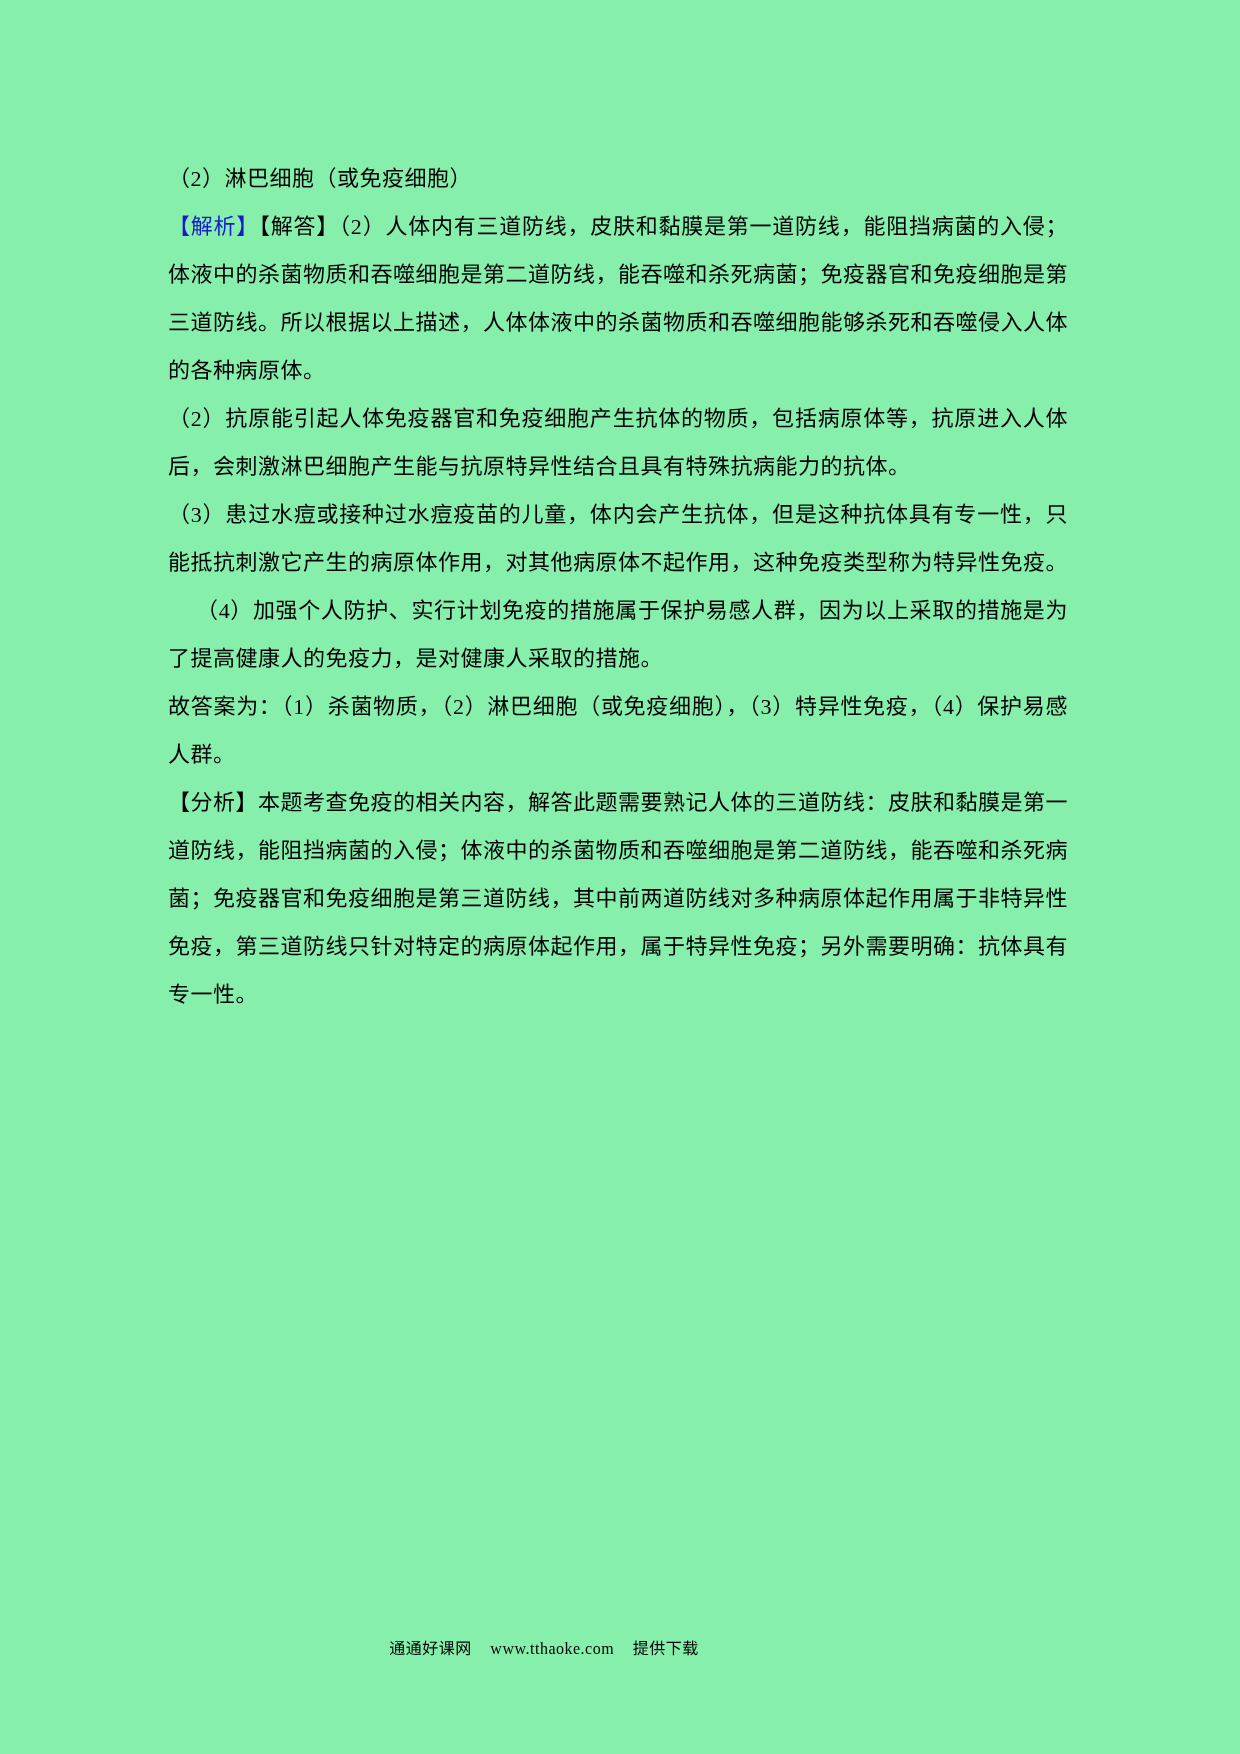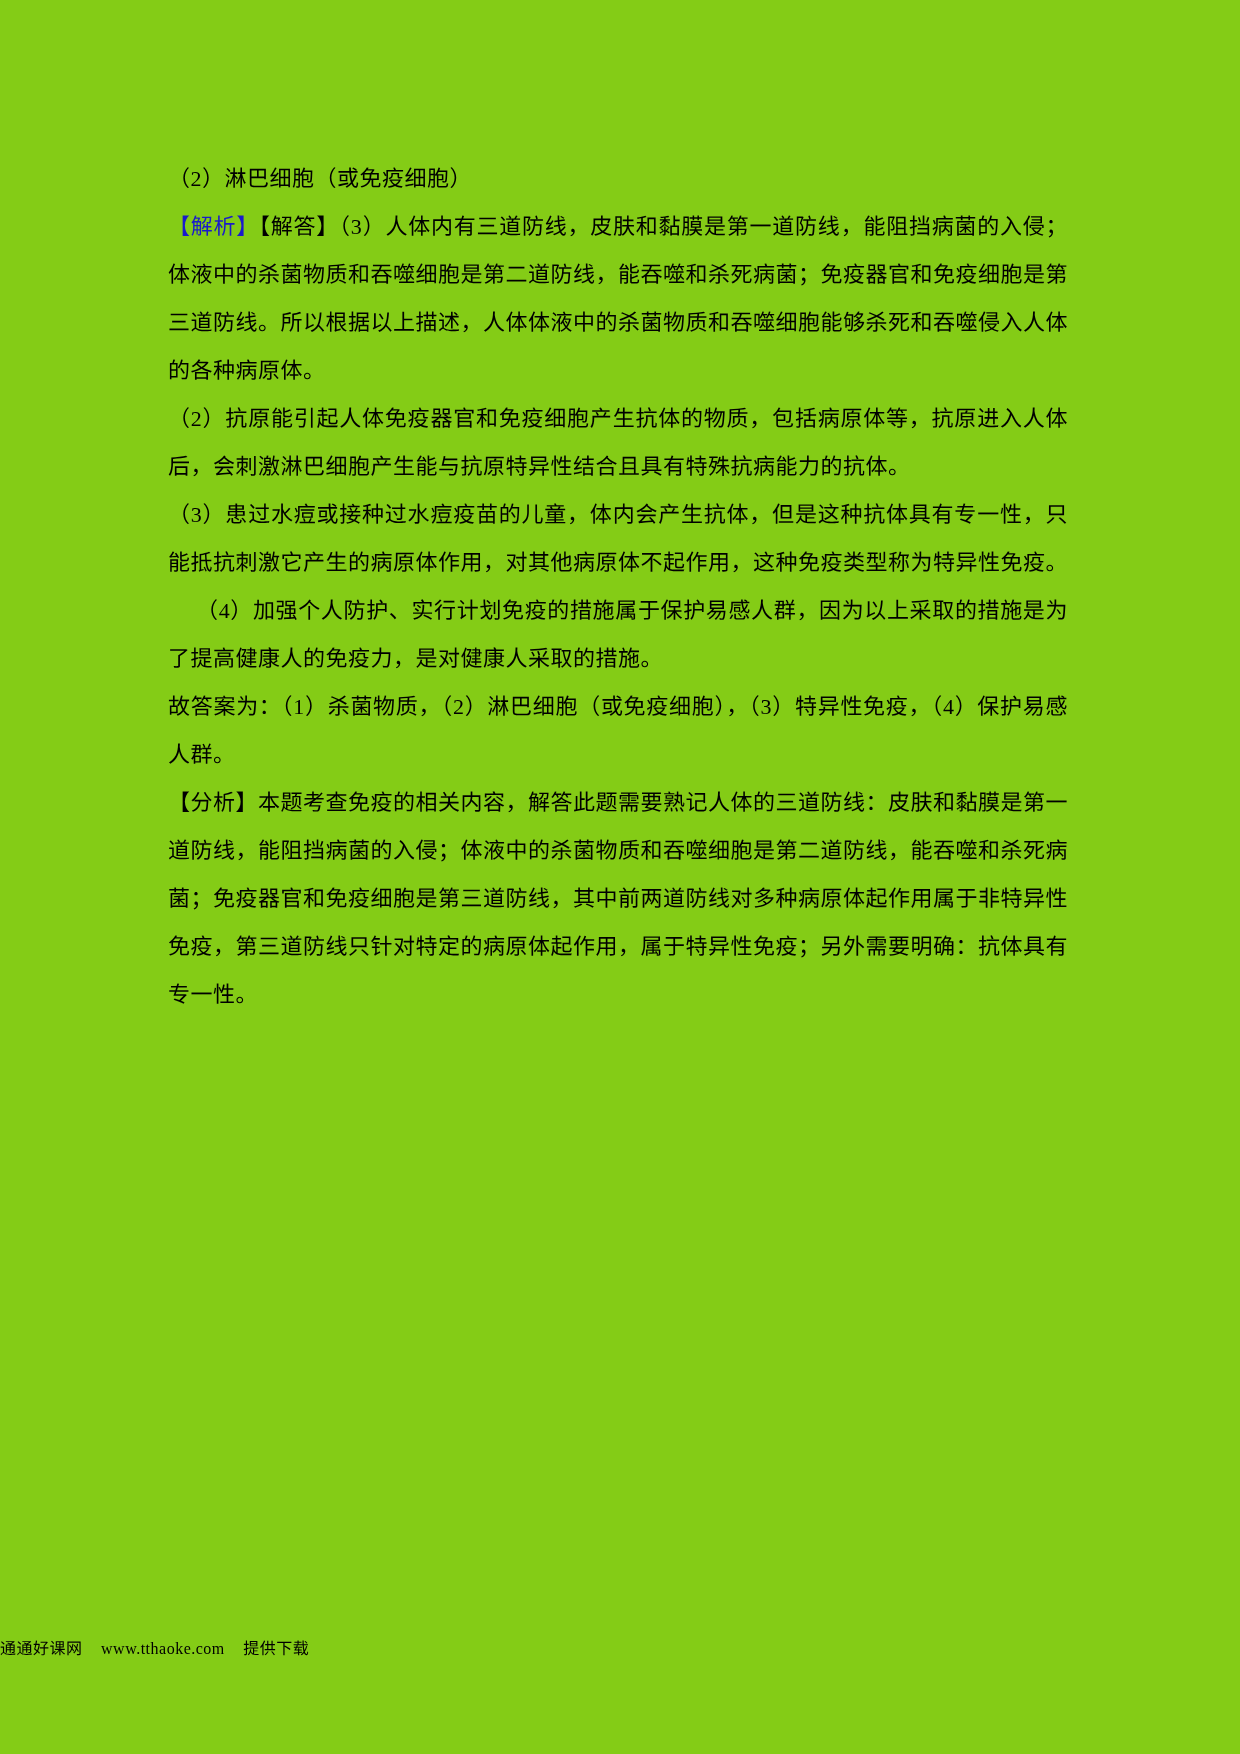--- a/index.html
+++ b/index.html
@@ -10,21 +10,21 @@
     width: 1240px;
     height: 1754px;
     position: relative;
     background: #ffffff;
     font-family: "Liberation Serif", "DejaVu Serif", serif;
     overflow: hidden;
   }
   .doc-page {
     position: absolute;
     inset: 0;
-    background: #84cc16;
+    background: #86efac;
   }
   .doc-body {
     position: absolute;
     left: 168px;
     top: 155px;
     width: 900px;
   }
   .doc-body p {
     margin: 0;
     padding: 0;
@@ -41,40 +41,41 @@
     color: #1a1acc;
   }
   .seg-normal {
     color: #000000;
   }
   .doc-footer {
     position: absolute;
     left: 0;
     top: 1638px;
     width: 1088px;
+    text-align: center;
     font-size: 16px;
     line-height: 22px;
     color: #000000;
     letter-spacing: 0.5px;
   }
   .doc-footer span {
     display: inline-block;
   }
   .doc-footer span + span {
     margin-left: 14px;
   }
 </style>
 </head>
 <body style="background: rgb(255, 255, 255);">
 
 <div class="doc-page">
 
   <div class="doc-body">
       <p><span class="seg-normal" style="color: rgb(0, 0, 0);">（2）淋巴细胞（或免疫细胞）</span></p>
-      <p><span class="seg-accent" style="color: rgb(26, 26, 204);">【解析】</span><span class="seg-normal" style="color: rgb(0, 0, 0);">【解答】（3）人体内有三道防线，皮肤和黏膜是第一道防线，能阻挡病菌的入侵；体液中的杀菌物质和吞噬细胞是第二道防线，能吞噬和杀死病菌；免疫器官和免疫细胞是第三道防线。所以根据以上描述，人体体液中的杀菌物质和吞噬细胞能够杀死和吞噬侵入人体的各种病原体。</span></p>
+      <p><span class="seg-accent" style="color: rgb(26, 26, 204);">【解析】</span><span class="seg-normal" style="color: rgb(0, 0, 0);">【解答】（2）人体内有三道防线，皮肤和黏膜是第一道防线，能阻挡病菌的入侵；体液中的杀菌物质和吞噬细胞是第二道防线，能吞噬和杀死病菌；免疫器官和免疫细胞是第三道防线。所以根据以上描述，人体体液中的杀菌物质和吞噬细胞能够杀死和吞噬侵入人体的各种病原体。</span></p>
       <p><span class="seg-normal" style="color: rgb(0, 0, 0);">（2）抗原能引起人体免疫器官和免疫细胞产生抗体的物质，包括病原体等，抗原进入人体后，会刺激淋巴细胞产生能与抗原特异性结合且具有特殊抗病能力的抗体。</span></p>
       <p><span class="seg-normal" style="color: rgb(0, 0, 0);">（3）患过水痘或接种过水痘疫苗的儿童，体内会产生抗体，但是这种抗体具有专一性，只能抵抗刺激它产生的病原体作用，对其他病原体不起作用，这种免疫类型称为特异性免疫。</span></p>
       <p><span class="seg-normal" style="color: rgb(0, 0, 0); margin-left: 28px;">（4）加强个人防护、实行计划免疫的措施属于保护易感人群，因为以上采取的措施是为了提高健康人的免疫力，是对健康人采取的措施。</span></p>
       <p><span class="seg-normal" style="color: rgb(0, 0, 0);">故答案为：（1）杀菌物质，（2）淋巴细胞（或免疫细胞），（3）特异性免疫，（4）保护易感人群。</span></p>
       <p><span class="seg-normal" style="color: rgb(0, 0, 0); margin-top: 6px;">【分析】本题考查免疫的相关内容，解答此题需要熟记人体的三道防线：皮肤和黏膜是第一道防线，能阻挡病菌的入侵；体液中的杀菌物质和吞噬细胞是第二道防线，能吞噬和杀死病菌；免疫器官和免疫细胞是第三道防线，其中前两道防线对多种病原体起作用属于非特异性免疫，第三道防线只针对特定的病原体起作用，属于特异性免疫；另外需要明确：抗体具有专一性。</span></p>
     </div>
 
   <div class="doc-footer" style="color: rgb(0, 0, 0);">
     <span>通通好课网</span>
     <span>www.tthaoke.com</span>

